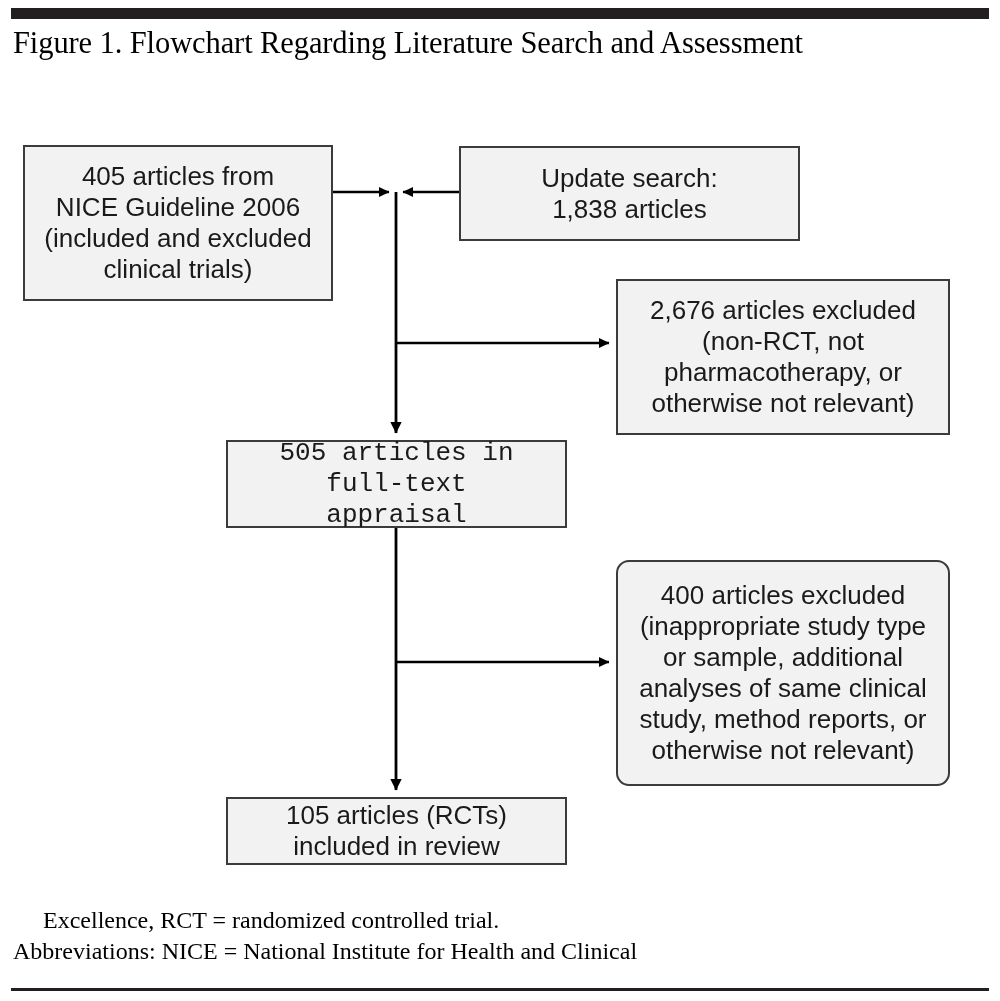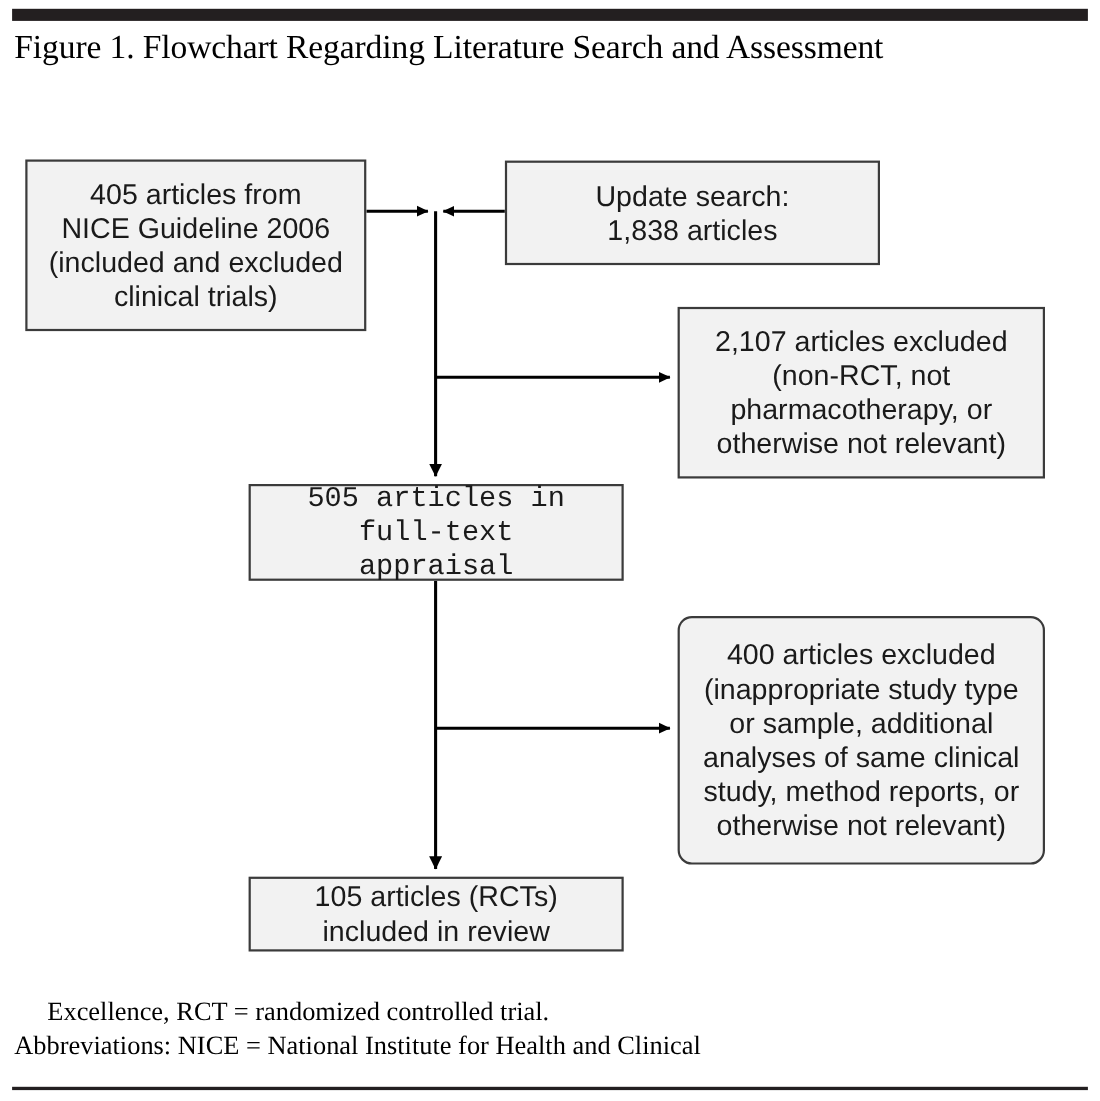--- a/index.html
+++ b/index.html
@@ -152,21 +152,21 @@
 (included and excluded
 clinical trials)</span>
   </div>
 
   <div class="node" id="node-update">
     <span class="node-text">Update search:
 1,838 articles</span>
   </div>
 
   <div class="node" id="node-excl1">
-    <span class="node-text">2,107 articles excluded
+    <span class="node-text">2,676 articles excluded
 (non-RCT, not
 pharmacotherapy, or
 otherwise not relevant)</span>
   </div>
 
   <div class="node" id="node-fulltext">
     <span class="node-text">505 articles in full-text
 appraisal</span>
   </div>
 

